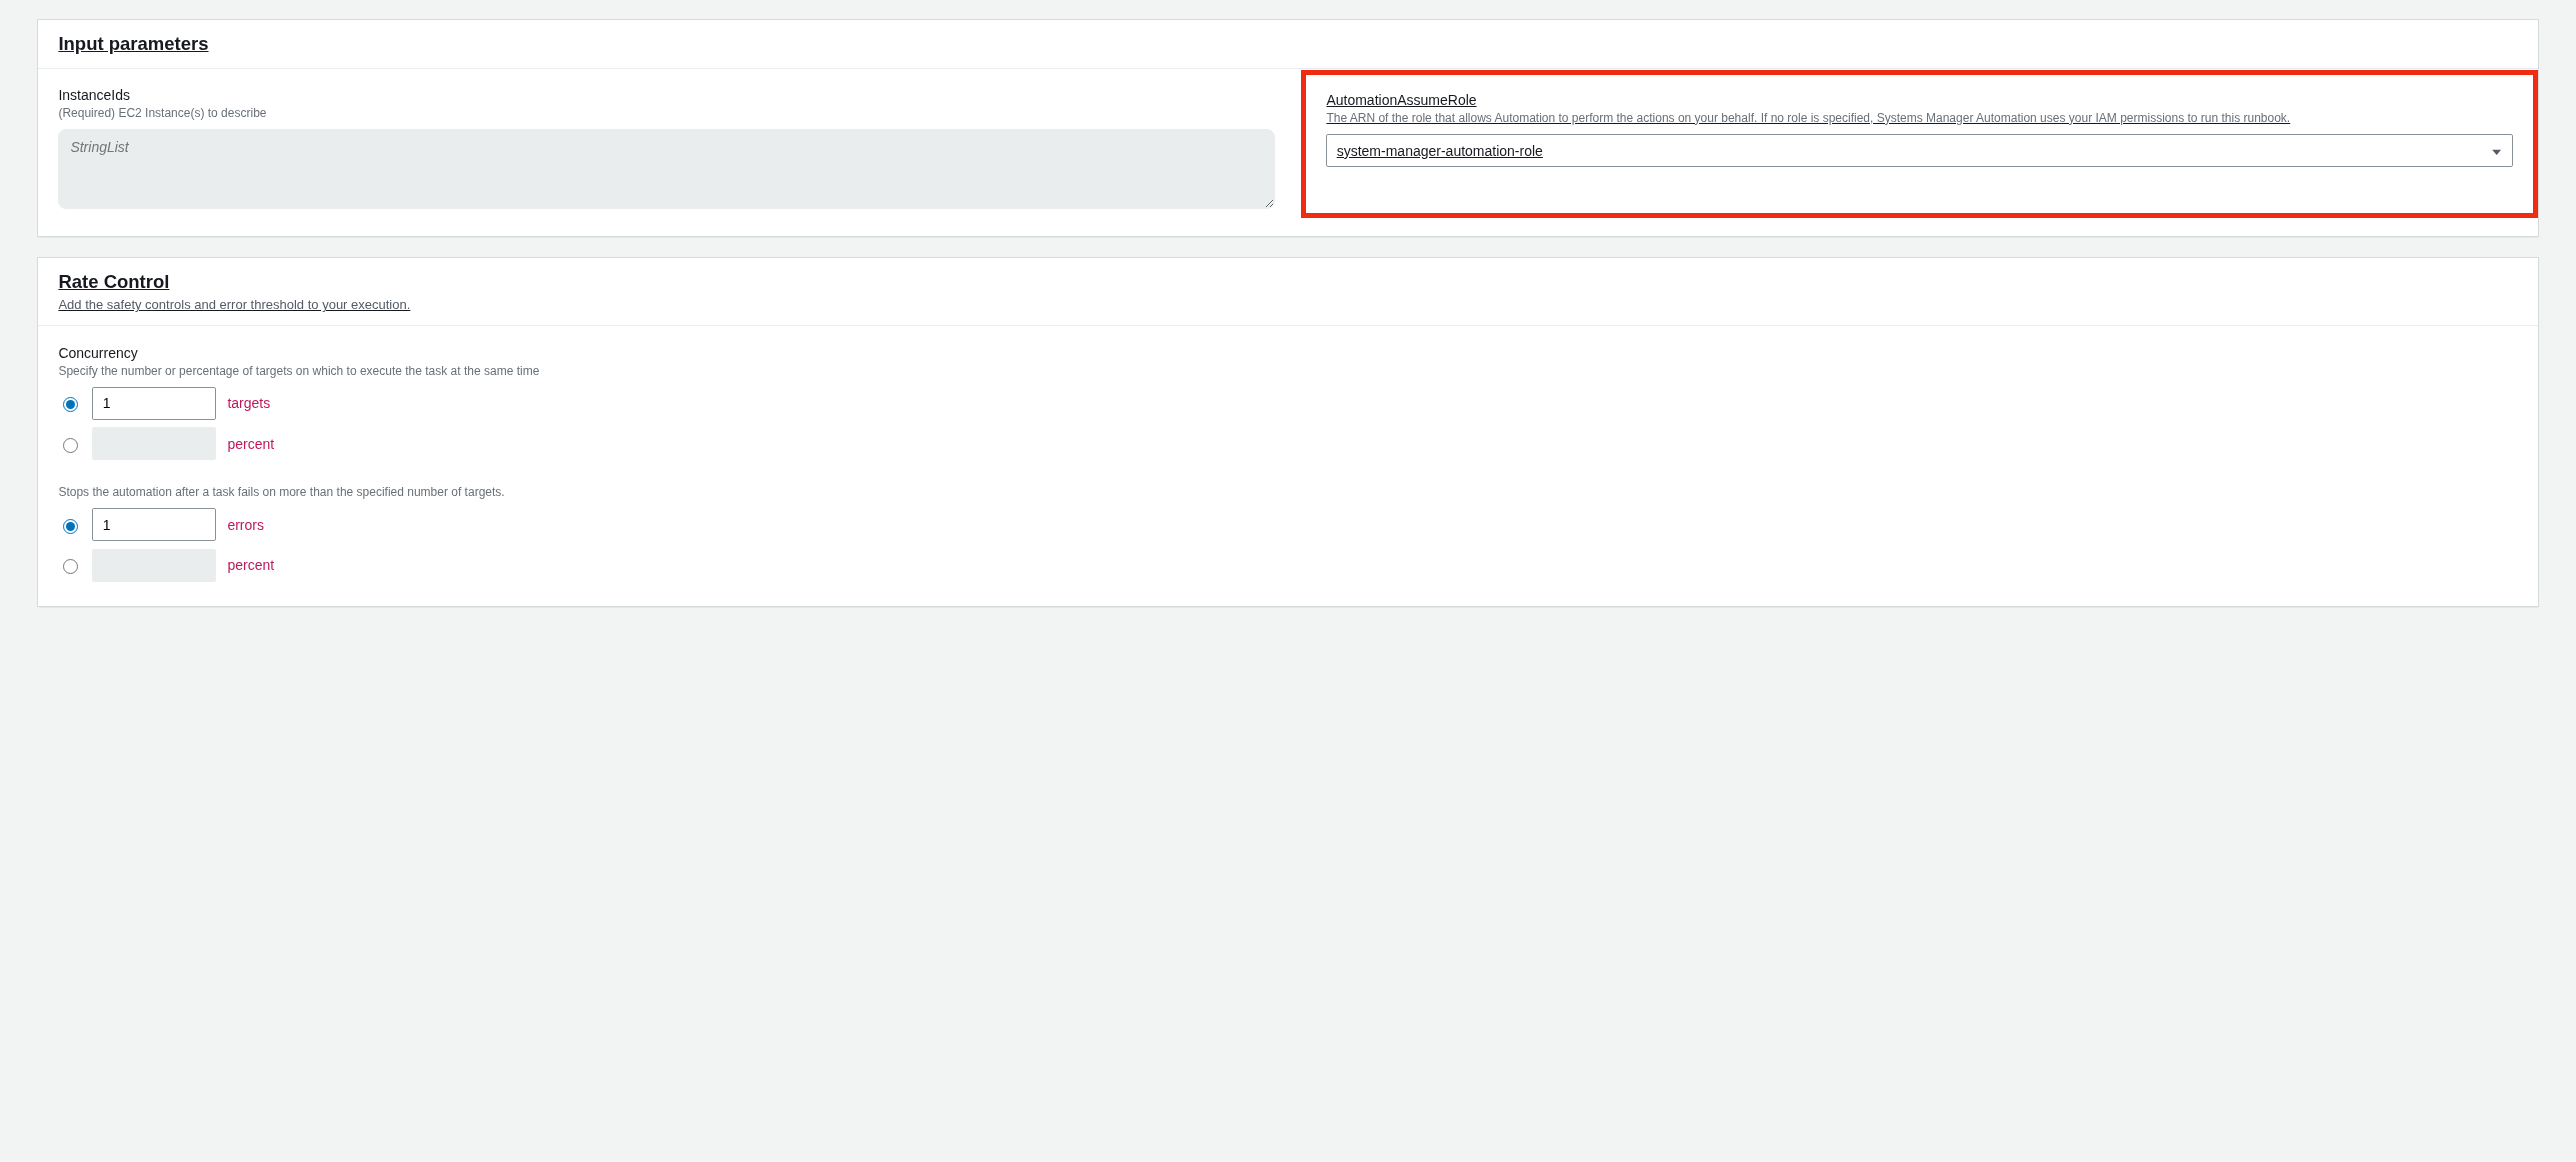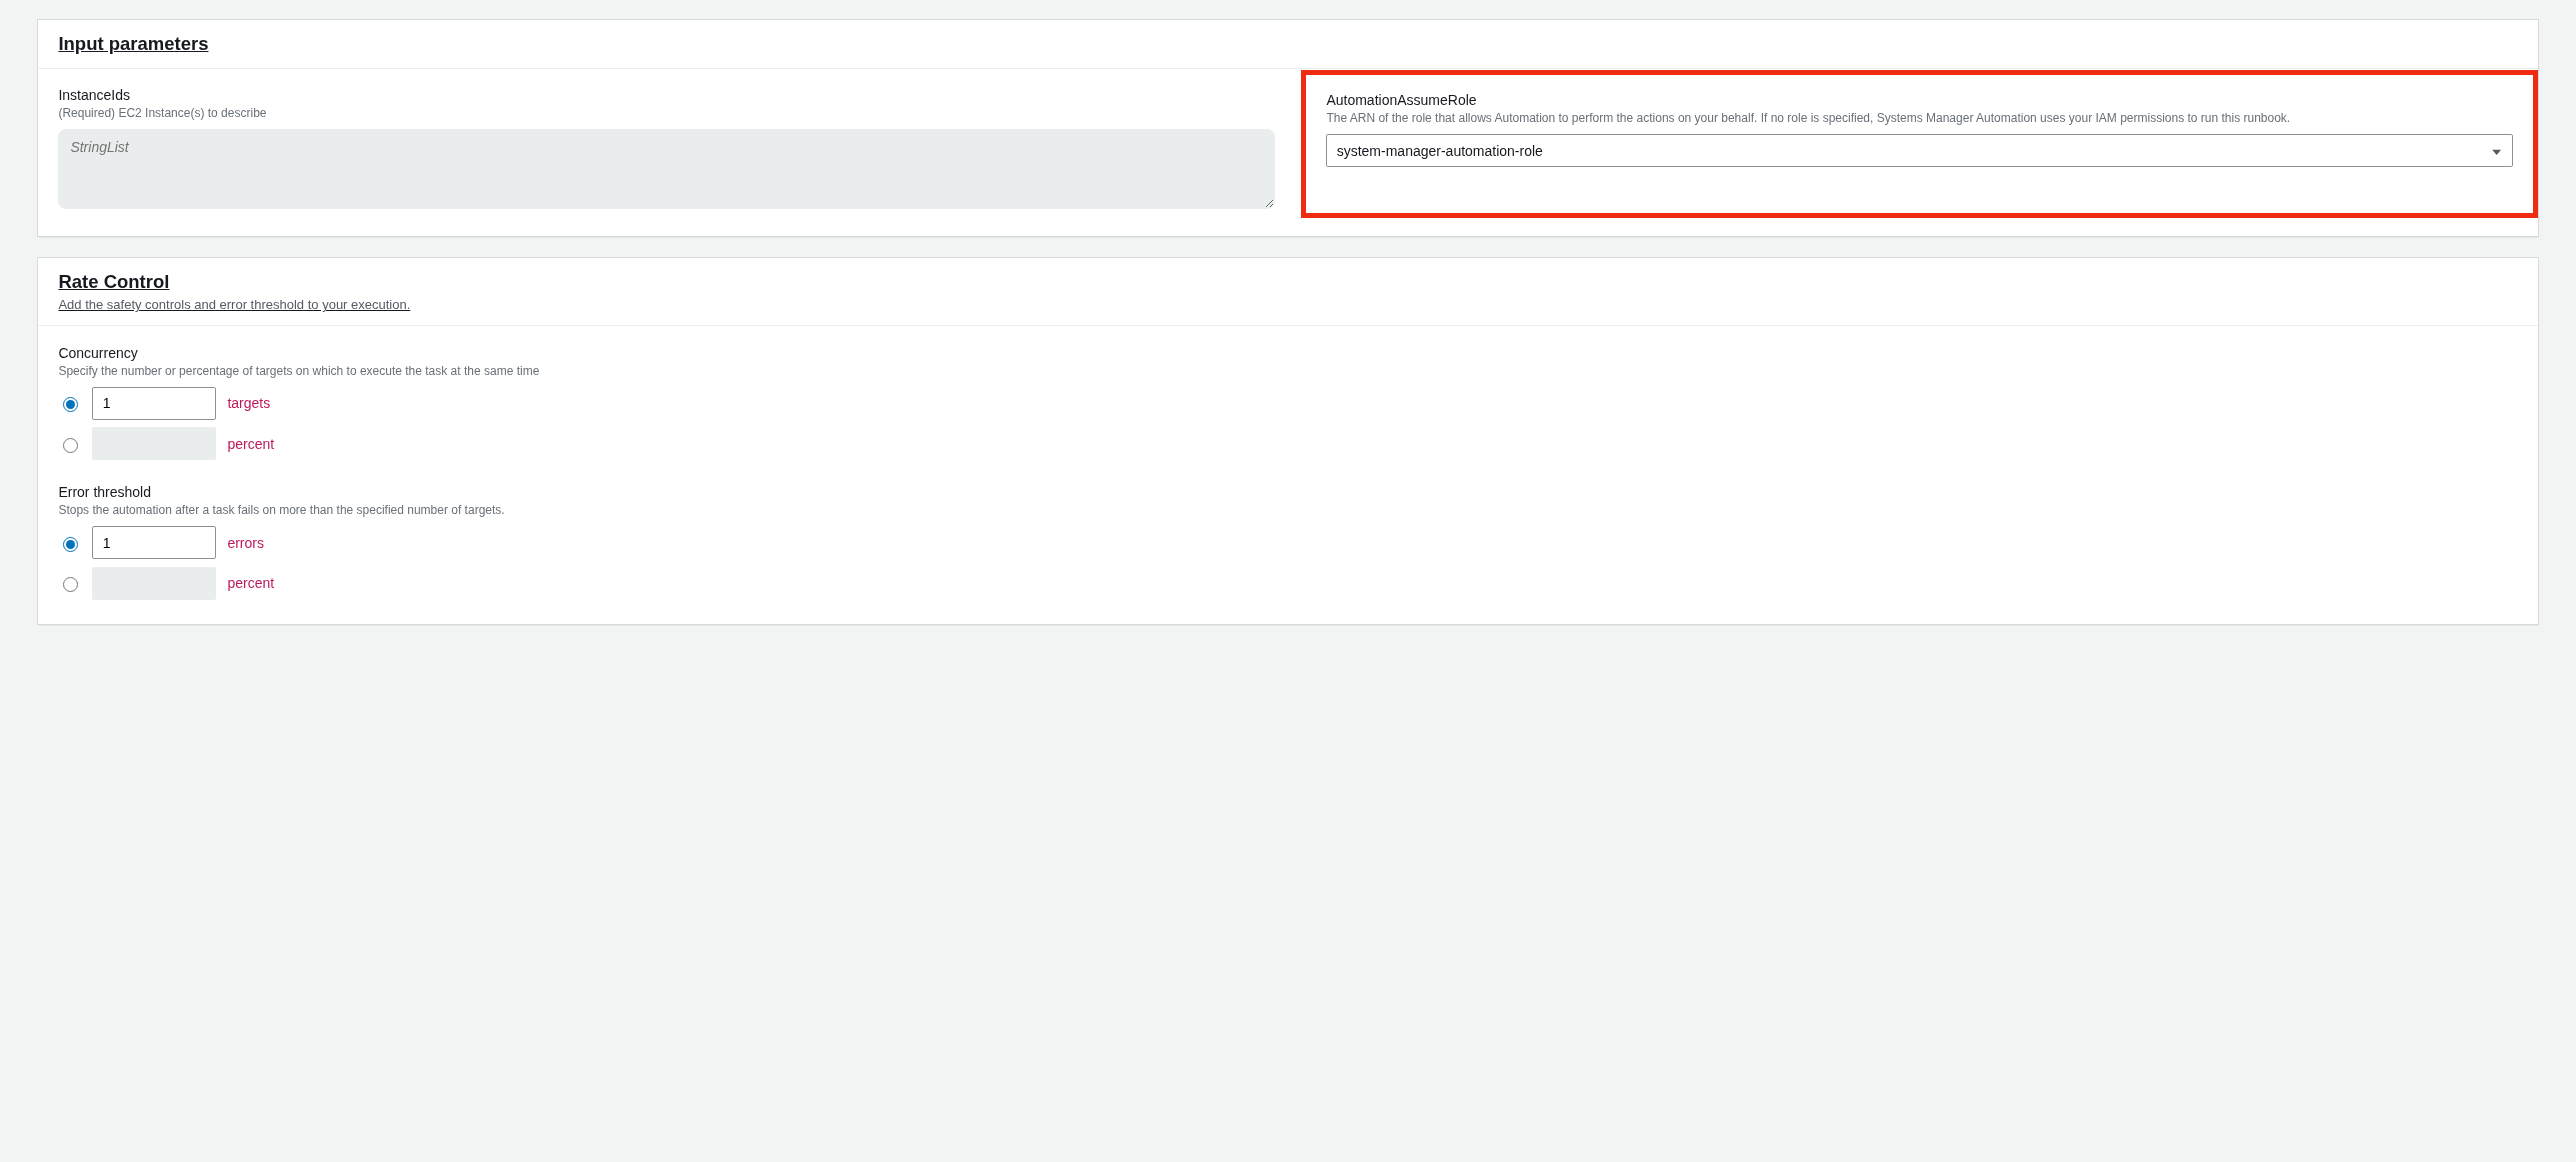--- a/index.html
+++ b/index.html
@@ -85,20 +85,21 @@
     position: absolute;
     right: 11px;
     top: 50%;
     transform: translateY(-50%);
     pointer-events: none;
   }
   .highlight-box {
     border: 5.6px solid #ef2b12;
     padding: 16.7px 20.4px 46px 20.4px;
     margin: -16.7px -20.4px -24px 0;
+    text-decoration: underline;
   }
   .sub-section { margin-bottom: 24px; }
   .sub-label {
     font-size: 14px;
     margin-bottom: 1.9px;
   }
   .radio-row {
     display: flex;
     align-items: center;
     gap: 11px;
@@ -181,21 +182,20 @@
       </div>
 
       <div class="radio-row">
         <input type="radio" name="concurrency" style="">
         <input type="text" class="num-input disabled" disabled="" style="">
         <span class="unit-label">percent</span>
       </div>
     </div>
 
     <div class="sub-section" style="margin-bottom:0">
-      <div class="sub-label">Error threshold</div>
       <div class="field-desc">Stops the automation after a task fails on more than the specified number of targets.</div>
 
       <div class="radio-row">
         <input type="radio" name="errthresh" checked="" style="">
         <input type="text" class="num-input" value="1" style="">
         <span class="unit-label">errors</span>
       </div>
 
       <div class="radio-row">
         <input type="radio" name="errthresh" style="">

